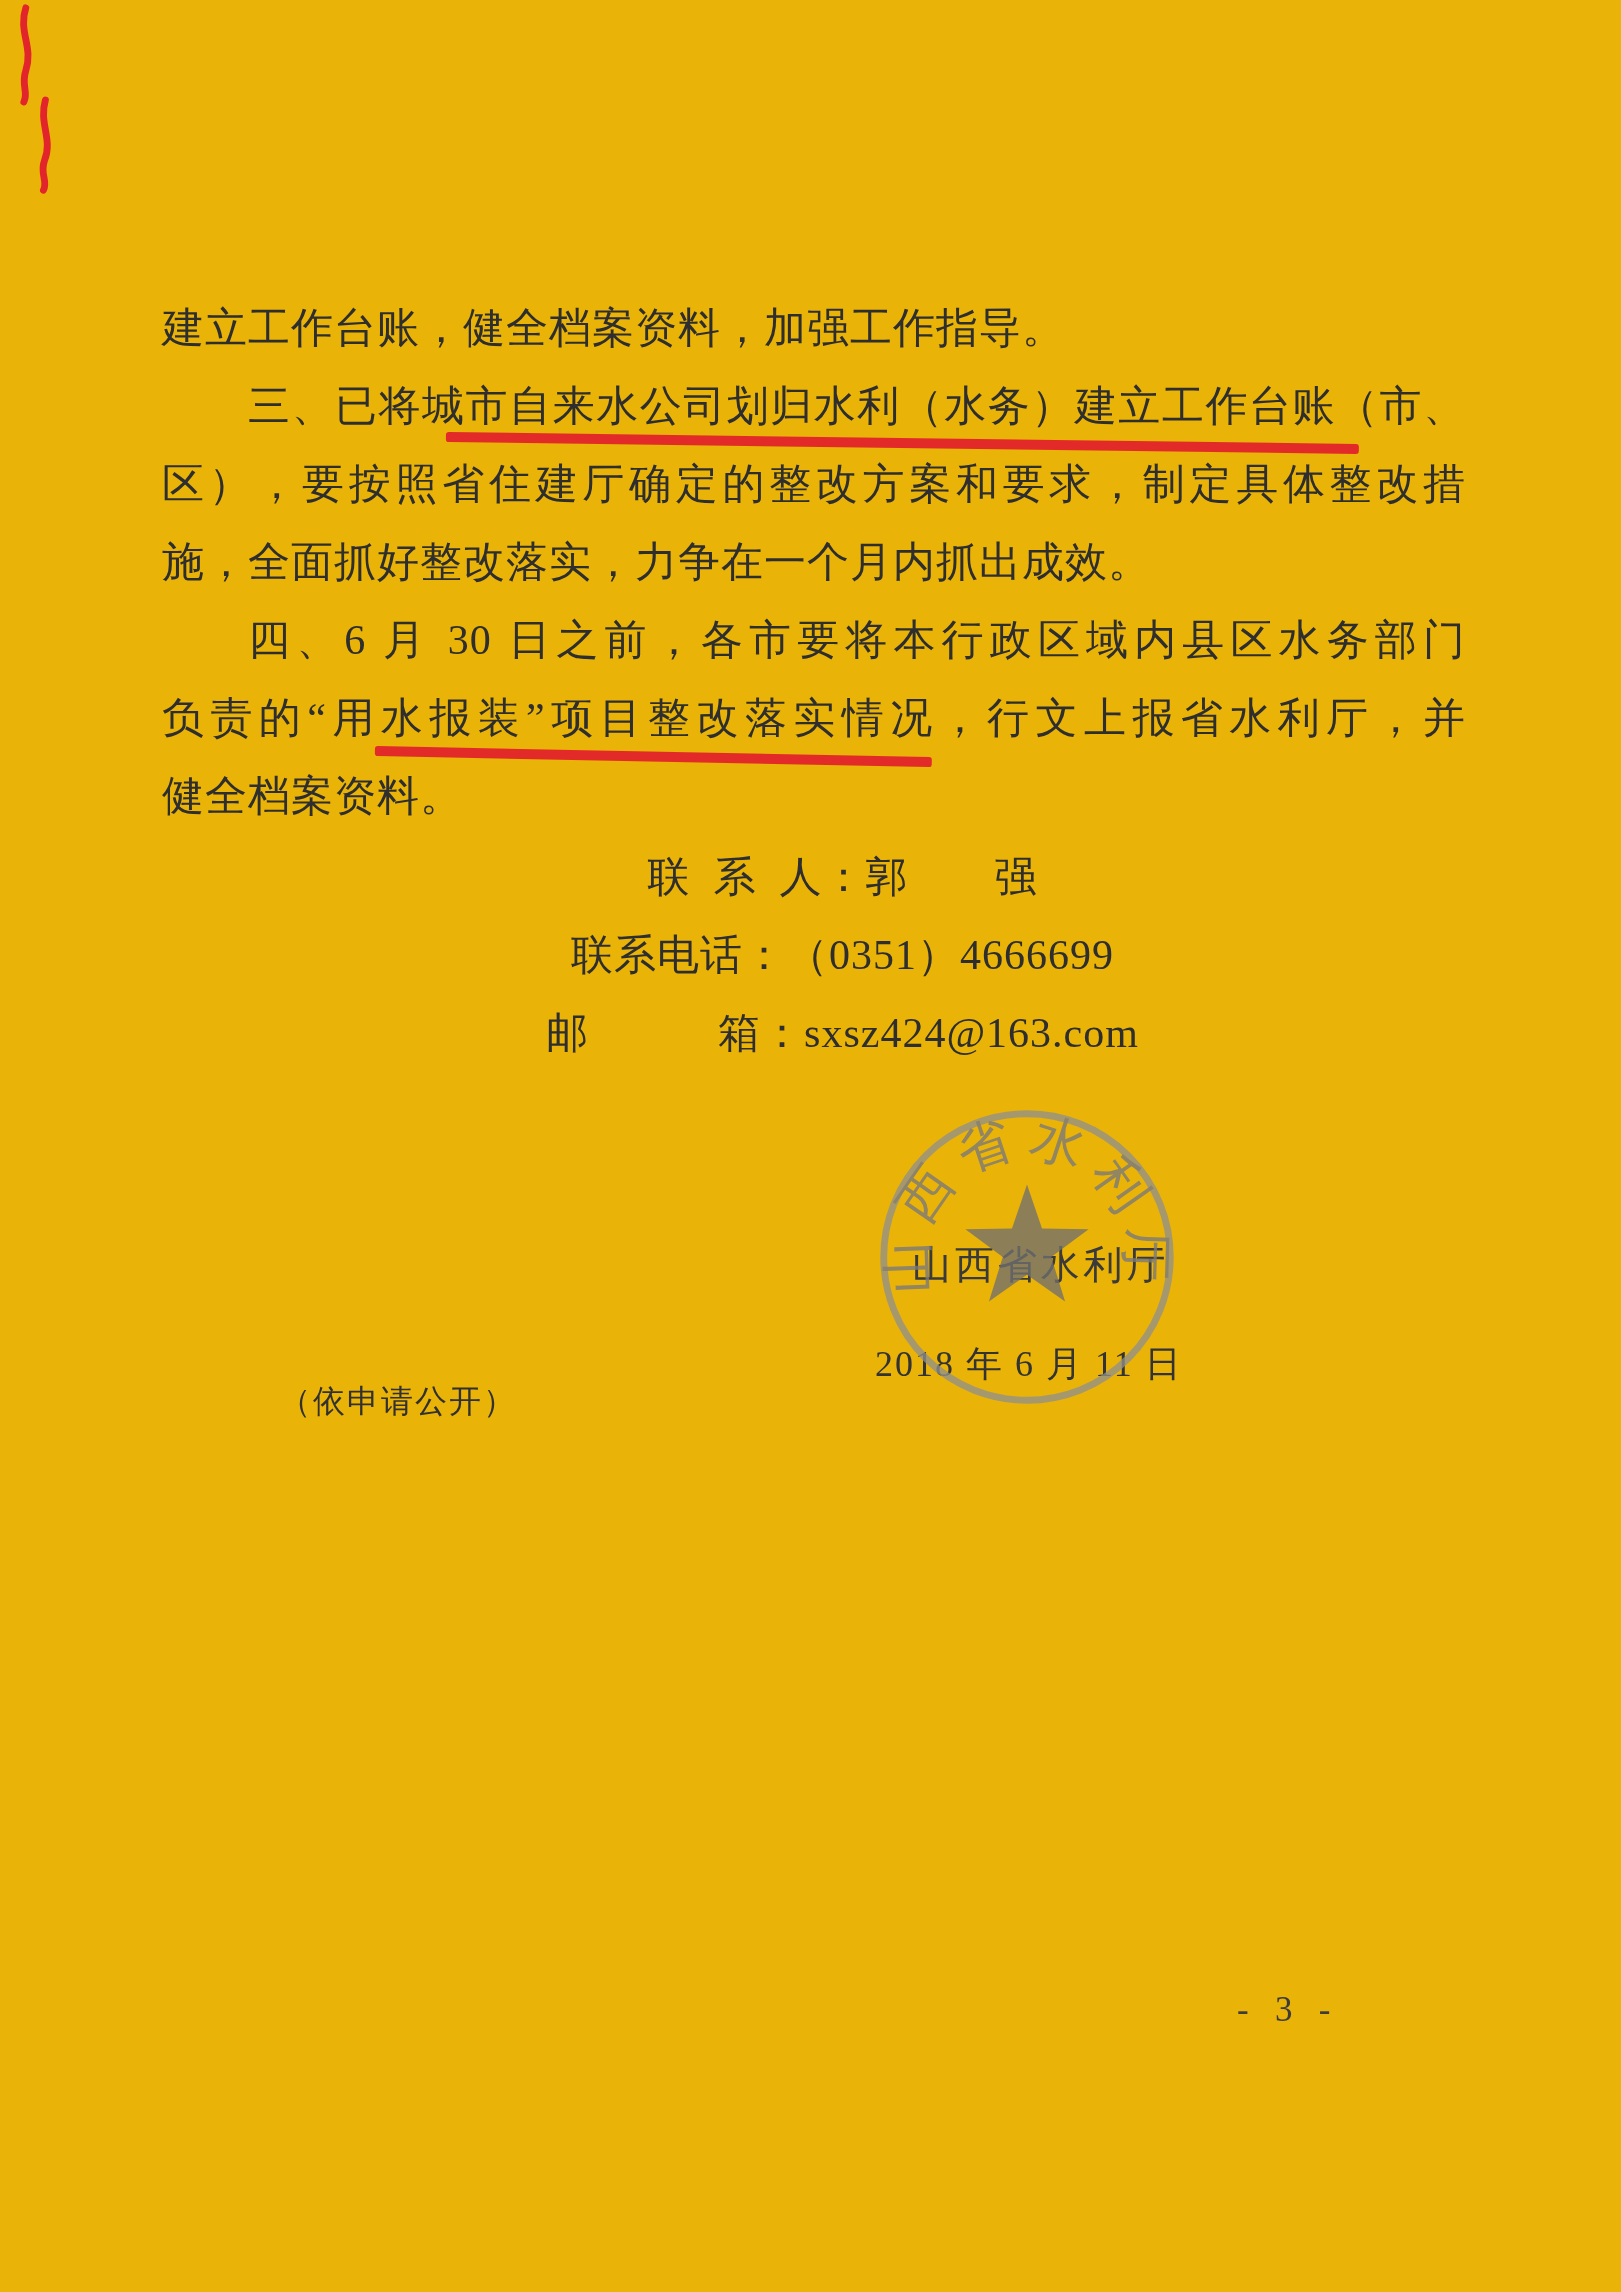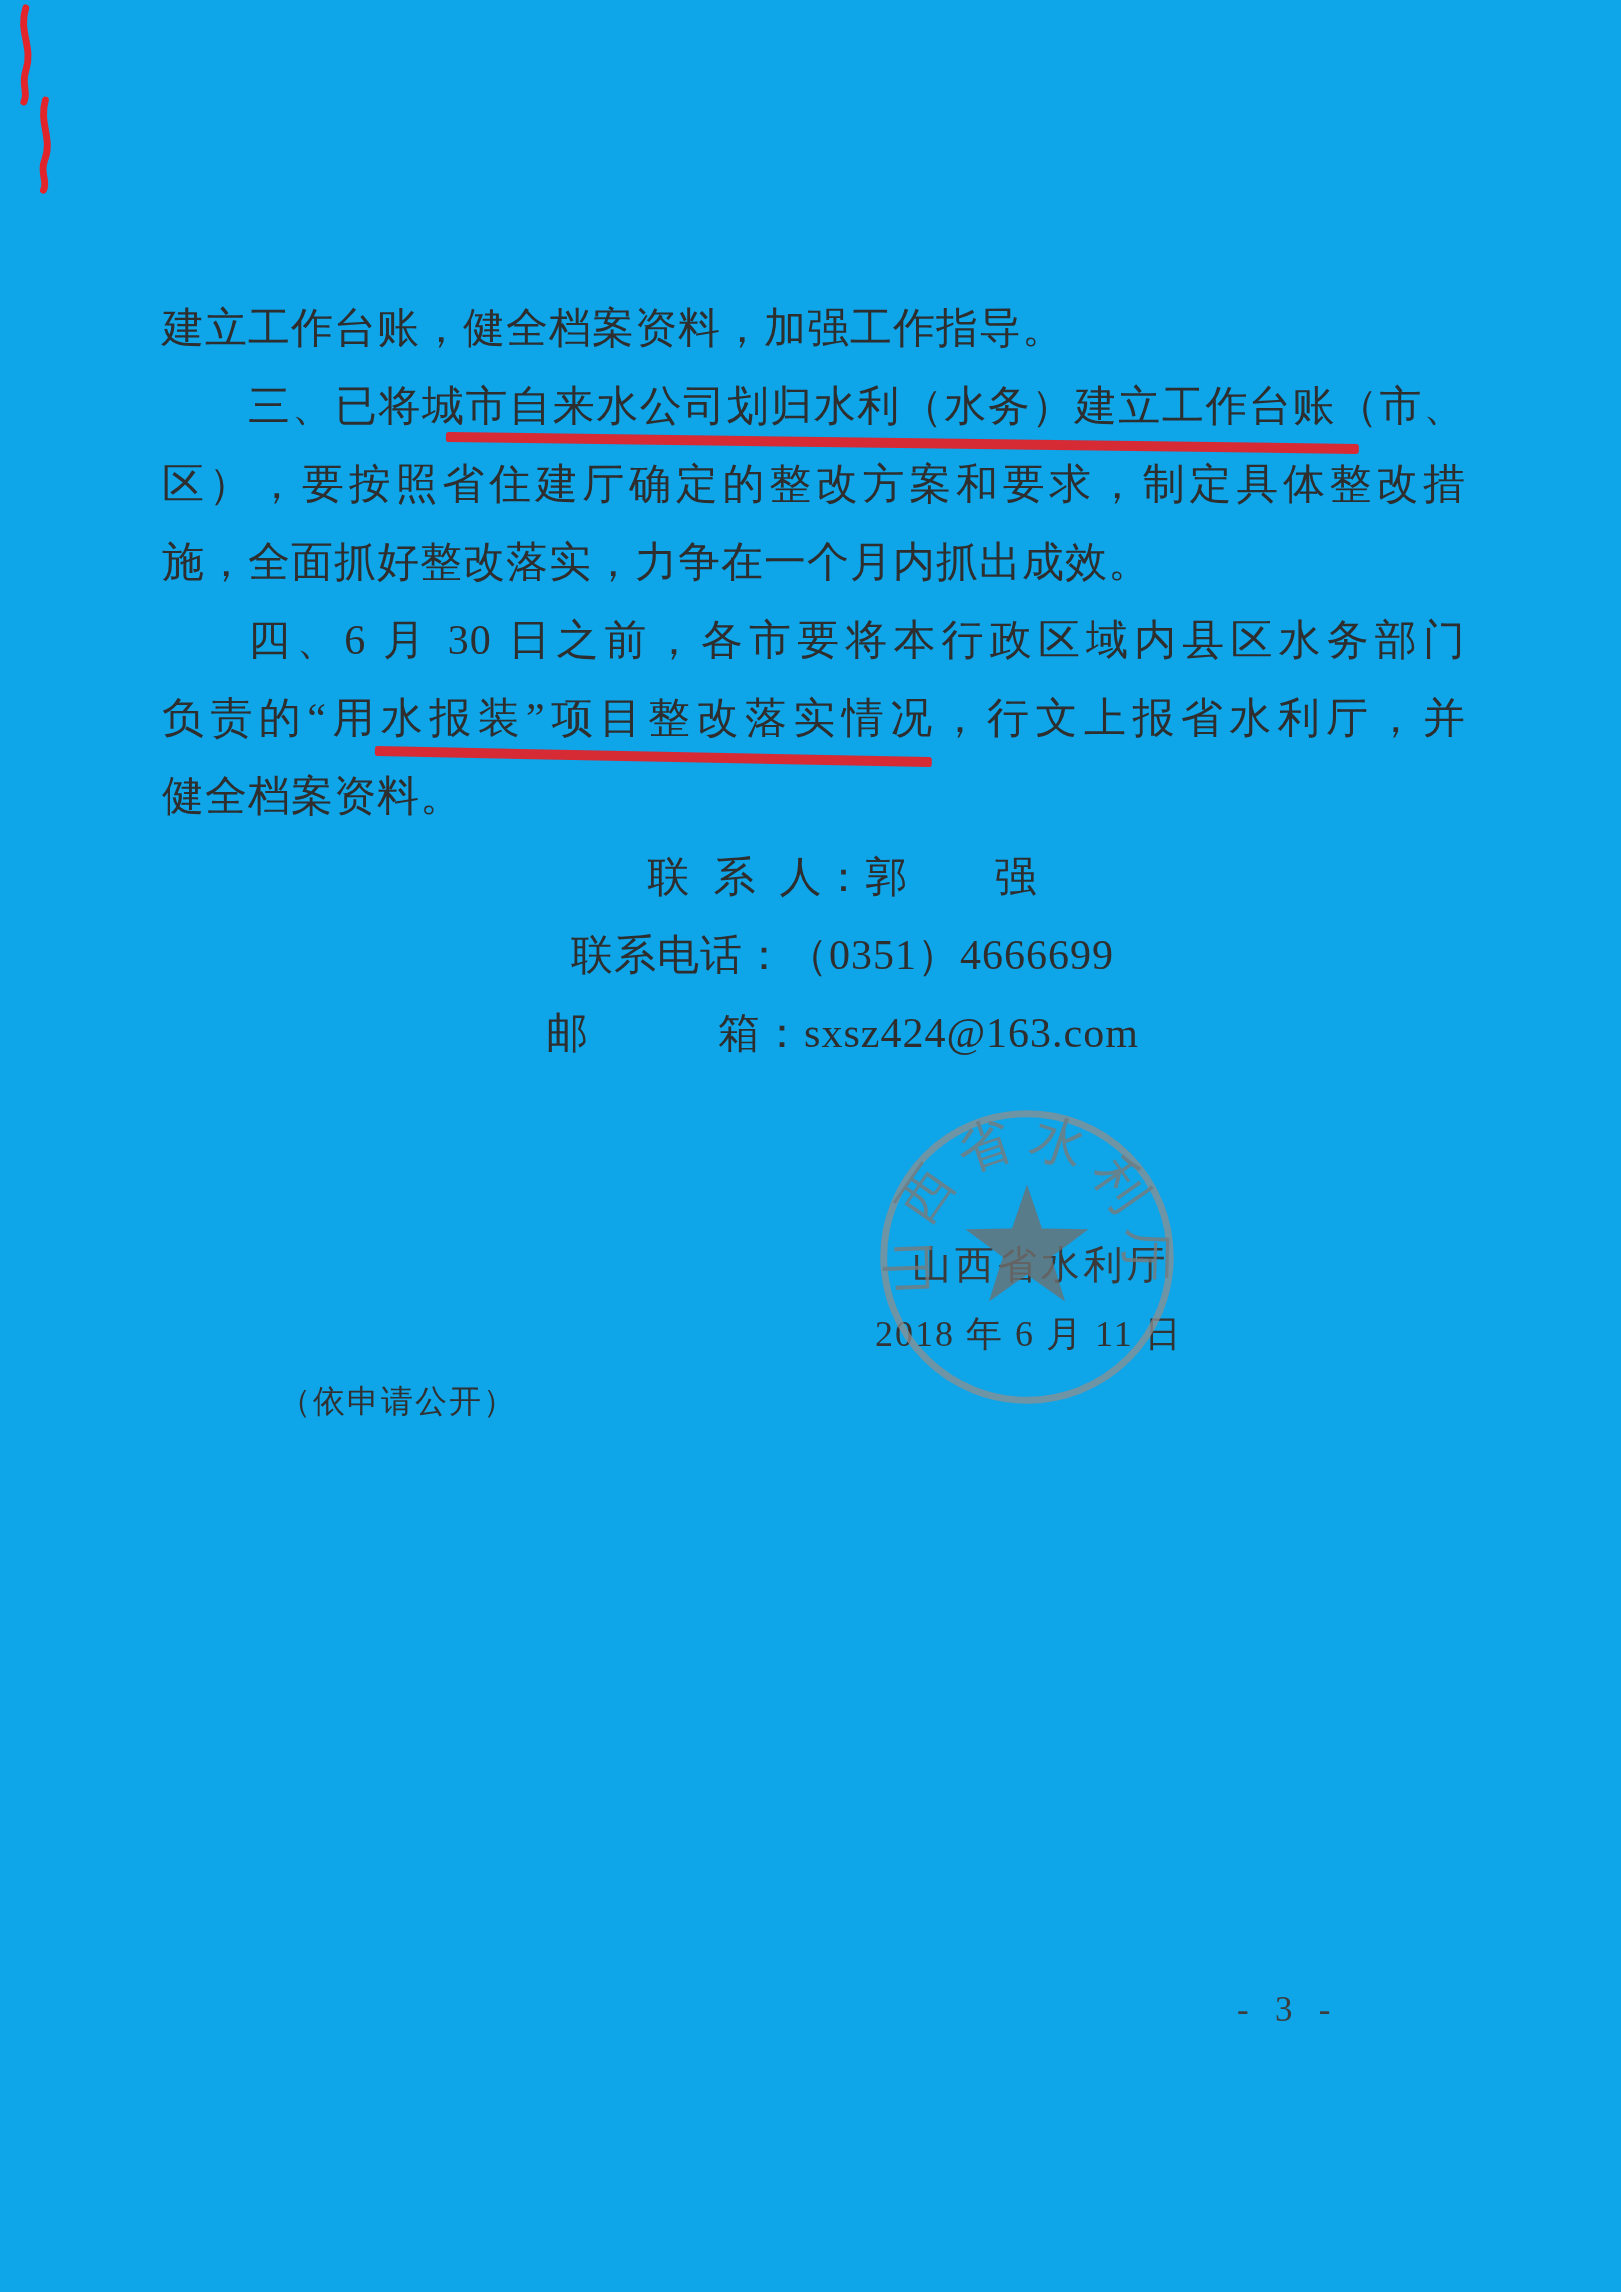--- a/index.html
+++ b/index.html
@@ -3,21 +3,21 @@
 <meta charset="utf-8">
 <style>
   html,body{margin:0;padding:0;}
   body{
     width:1621px;height:2293px;
     background:#fefefe;
     position:relative;
     overflow:hidden;
     font-family:"Liberation Serif","DejaVu Serif",serif;
   }
-  .page{position:absolute;inset:0;background:#0ea5e9;}
+  .page{position:absolute;inset:0;background:#eab308;}
   
   .doc-body{
     position:absolute;left:162px;top:289px;width:1304px;
     font-size:42px;line-height:78px;letter-spacing:1px;color:#2e2e2e;
   }
   .line{min-height:78px;}
   .line.indent{text-indent:86px;}
   .line.just{text-align:justify;text-align-last:justify;text-justify:inter-character;}
   
   .contact-block{
@@ -27,21 +27,21 @@
   .line.contact{white-space:pre-wrap;margin-left:57px;text-align:center;}
   
   .red-underline{
     position:absolute;height:9.8px;border-radius:2.9px;
     transform-origin:left top;opacity:.95;
   }
   #underline-1{left:446px;top:432px;width:913px;transform:rotate(0.75deg);}
   #underline-2{left:375px;top:746px;width:557px;transform:rotate(1.15deg);}
   
   .sig-agency{position:absolute;left:912px;top:1238px;font-size:39px;letter-spacing:3.9px;color:#3a3a3a;}
-  .sig-date{position:absolute;left:875px;top:1310px;font-size:36px;letter-spacing:2px;color:#333;}
+  .sig-date{position:absolute;left:875px;top:1340px;font-size:36px;letter-spacing:2px;color:#333;}
   .disclosure{position:absolute;left:279px;top:1380px;font-size:32px;letter-spacing:2px;color:#313131;}
   .page-number{position:absolute;left:1237px;top:1990px;font-size:35px;letter-spacing:8.8px;color:#3c3c3c;}
   
   .seal{position:absolute;left:870px;top:1100px;opacity:.88;}
   .corner-marks{position:absolute;left:5.9px;top:2px;}
 </style>
 </head>
 <body>
 
 <div class="page">

